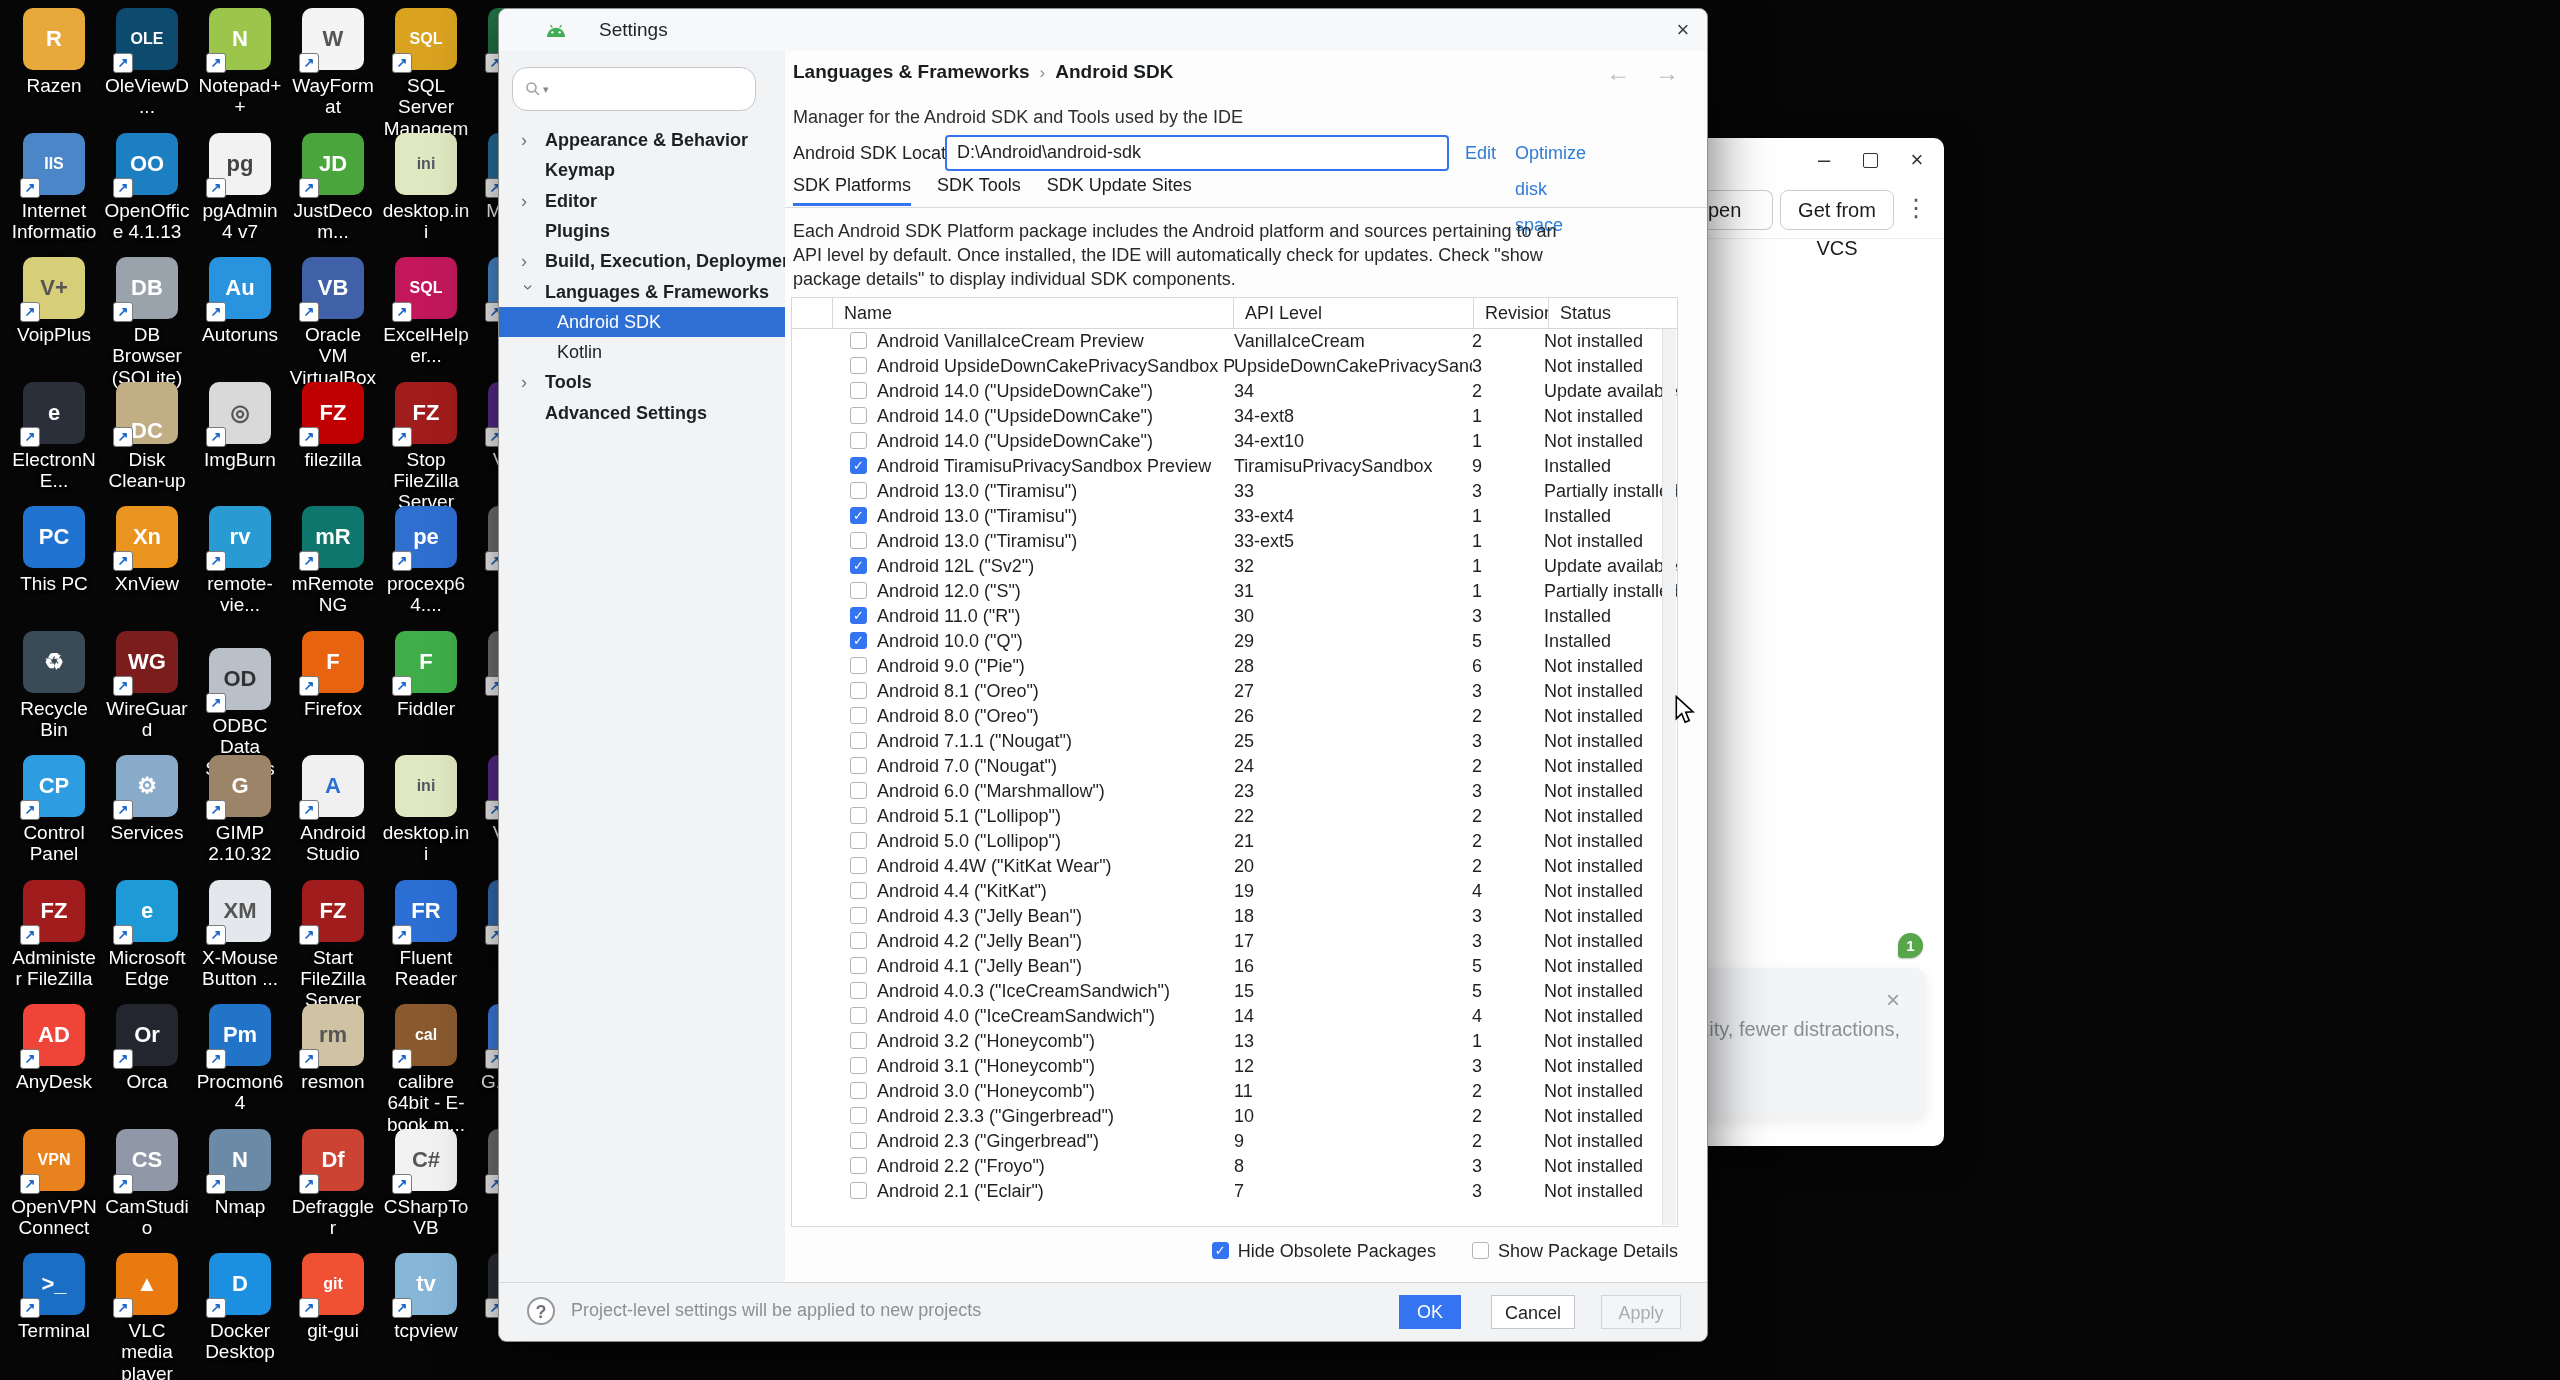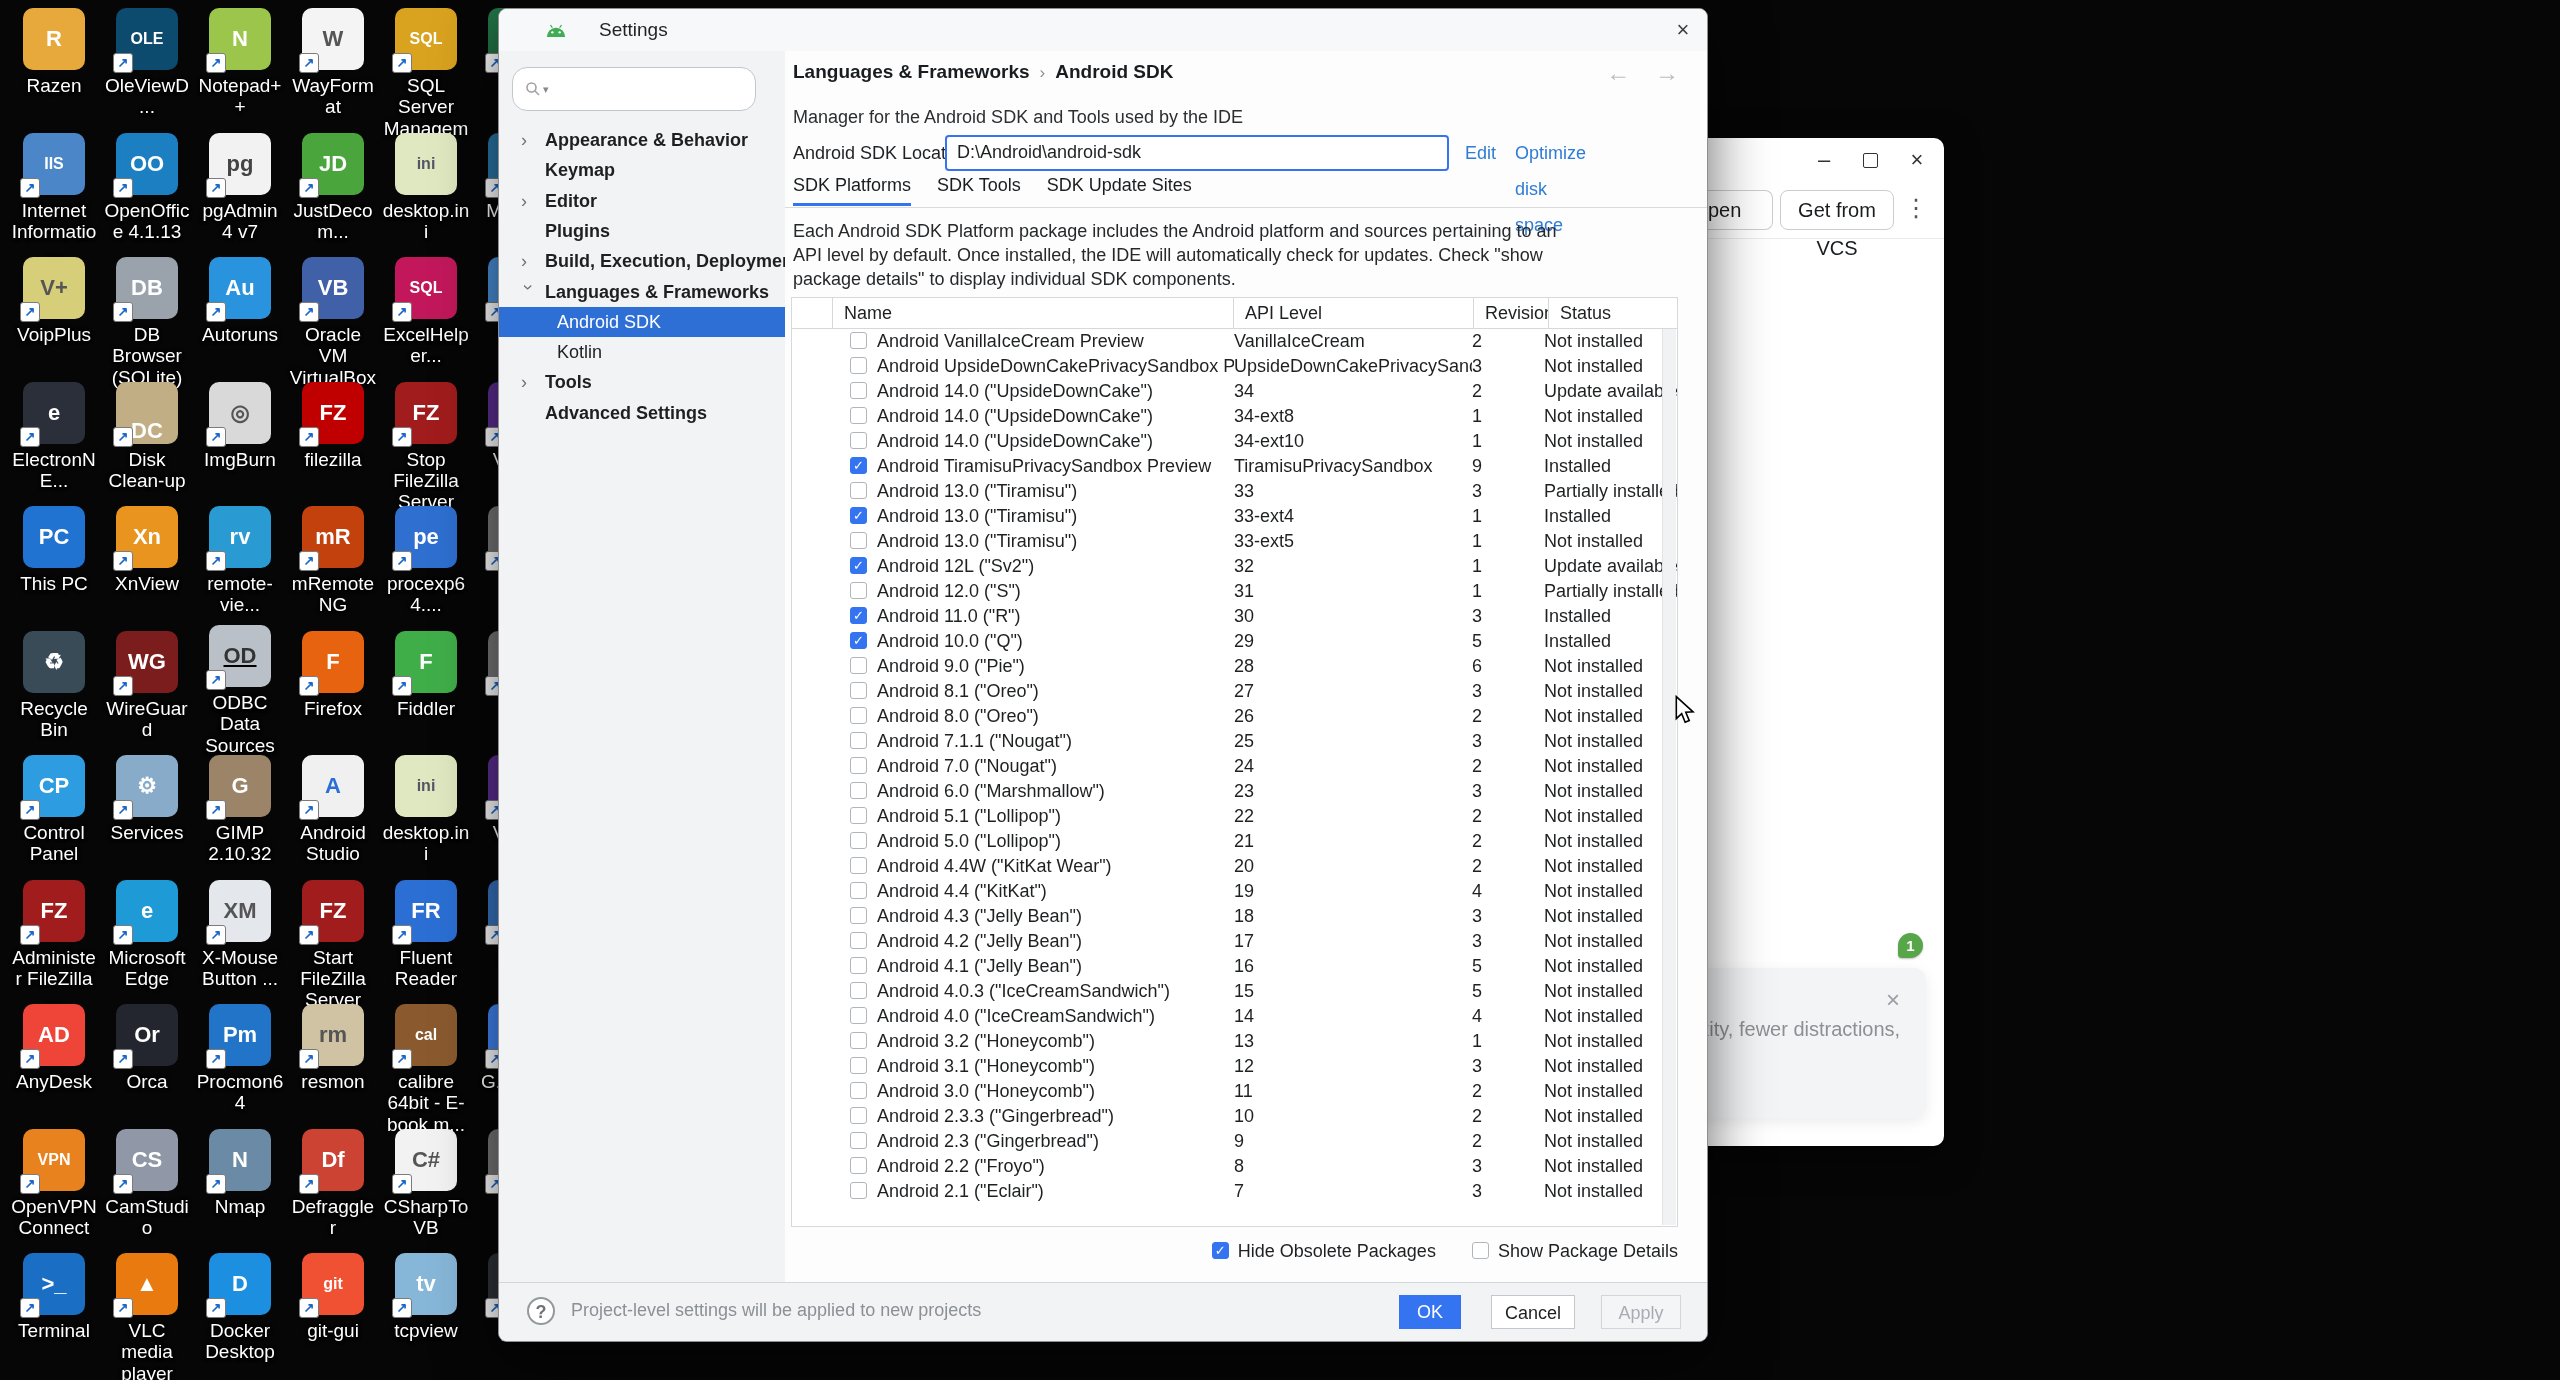--- a/index.html
+++ b/index.html
@@ -301,21 +301,21 @@
     </div>
     <div class="di-label">ImgBurn</div>
   </div>
       <div class="desk-icon" style="left: 196px; top: 506px;">
     <div class="di-img" style="background: rgb(42, 154, 210);">
       <span class="di-glyph">rv</span>
       <span class="di-arrow">↗</span>
     </div>
     <div class="di-label">remote-vie...</div>
   </div>
-      <div class="desk-icon" style="left: 196px; top: 625px; text-decoration: underline;">
+      <div class="desk-icon" style="left: 196px; top: 648px;">
     <div class="di-img" style="background: rgb(185, 192, 200);">
       <span class="di-glyph" style="color: rgb(51, 51, 51);">OD</span>
       <span class="di-arrow">↗</span>
     </div>
     <div class="di-label">ODBC Data Sources (...</div>
   </div>
       <div class="desk-icon" style="left: 196px; top: 755px;">
     <div class="di-img" style="background: rgb(156, 132, 104);">
       <span class="di-glyph">G</span>
       <span class="di-arrow">↗</span>
@@ -372,21 +372,21 @@
     <div class="di-label">Oracle VM VirtualBox</div>
   </div>
       <div class="desk-icon" style="left: 289px; top: 381.5px;">
     <div class="di-img" style="background: rgb(192, 0, 0);">
       <span class="di-glyph">FZ</span>
       <span class="di-arrow">↗</span>
     </div>
     <div class="di-label">filezilla</div>
   </div>
       <div class="desk-icon" style="left: 289px; top: 506px;">
-    <div class="di-img" style="background: #c2410c;">
+    <div class="di-img" style="background: #0f766e;">
       <span class="di-glyph">mR</span>
       <span class="di-arrow">↗</span>
     </div>
     <div class="di-label">mRemoteNG</div>
   </div>
       <div class="desk-icon" style="left: 289px; top: 630.5px;">
     <div class="di-img" style="background: rgb(232, 99, 16);">
       <span class="di-glyph">F</span>
       <span class="di-arrow">↗</span>
     </div>

